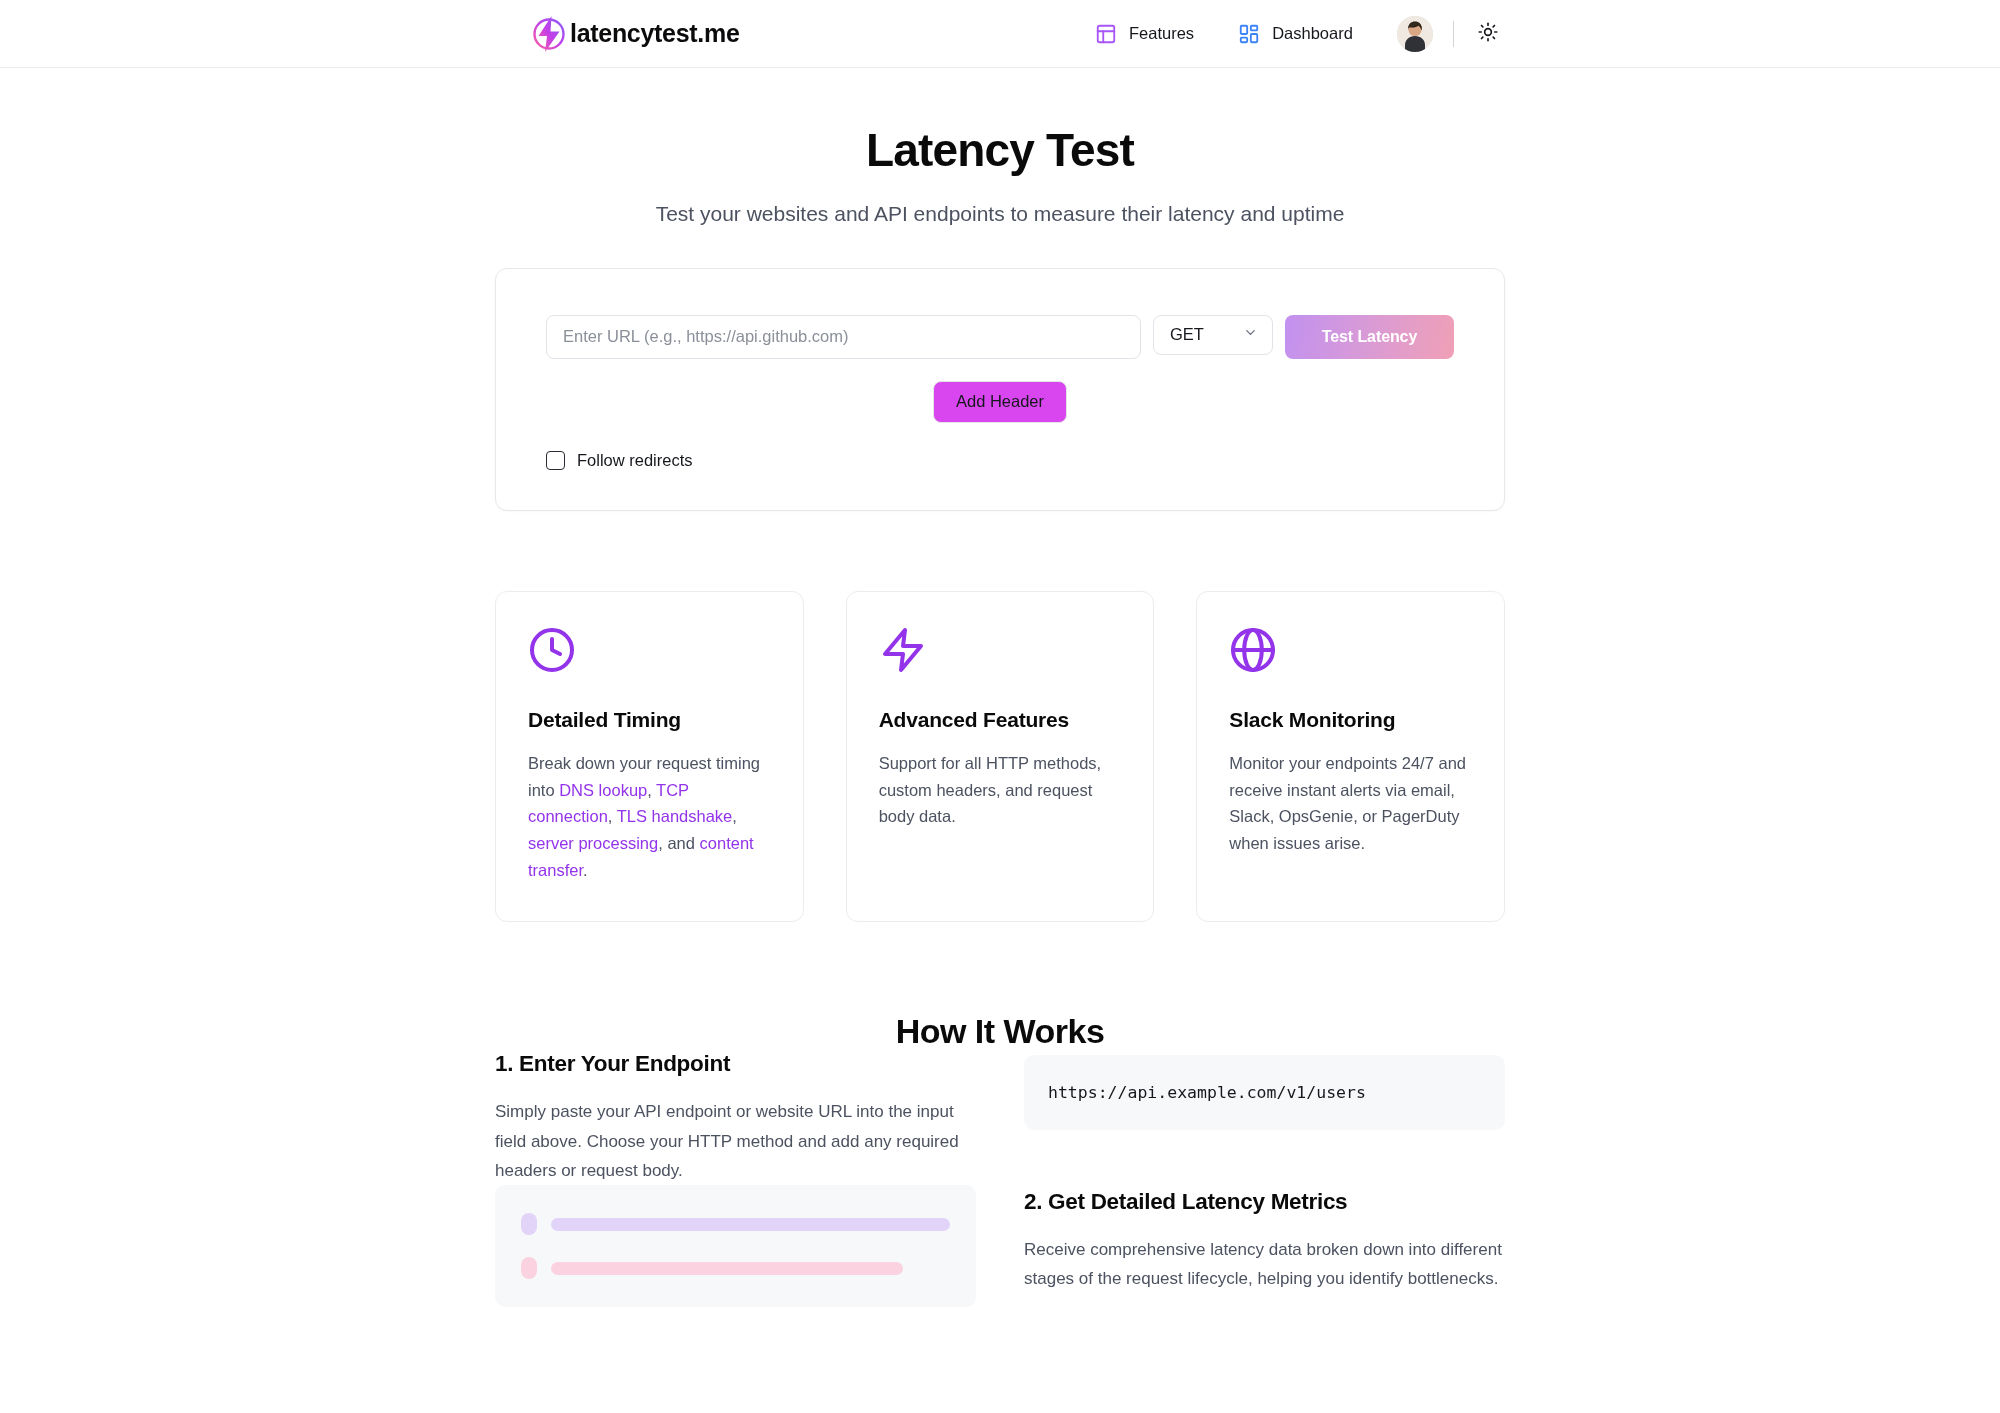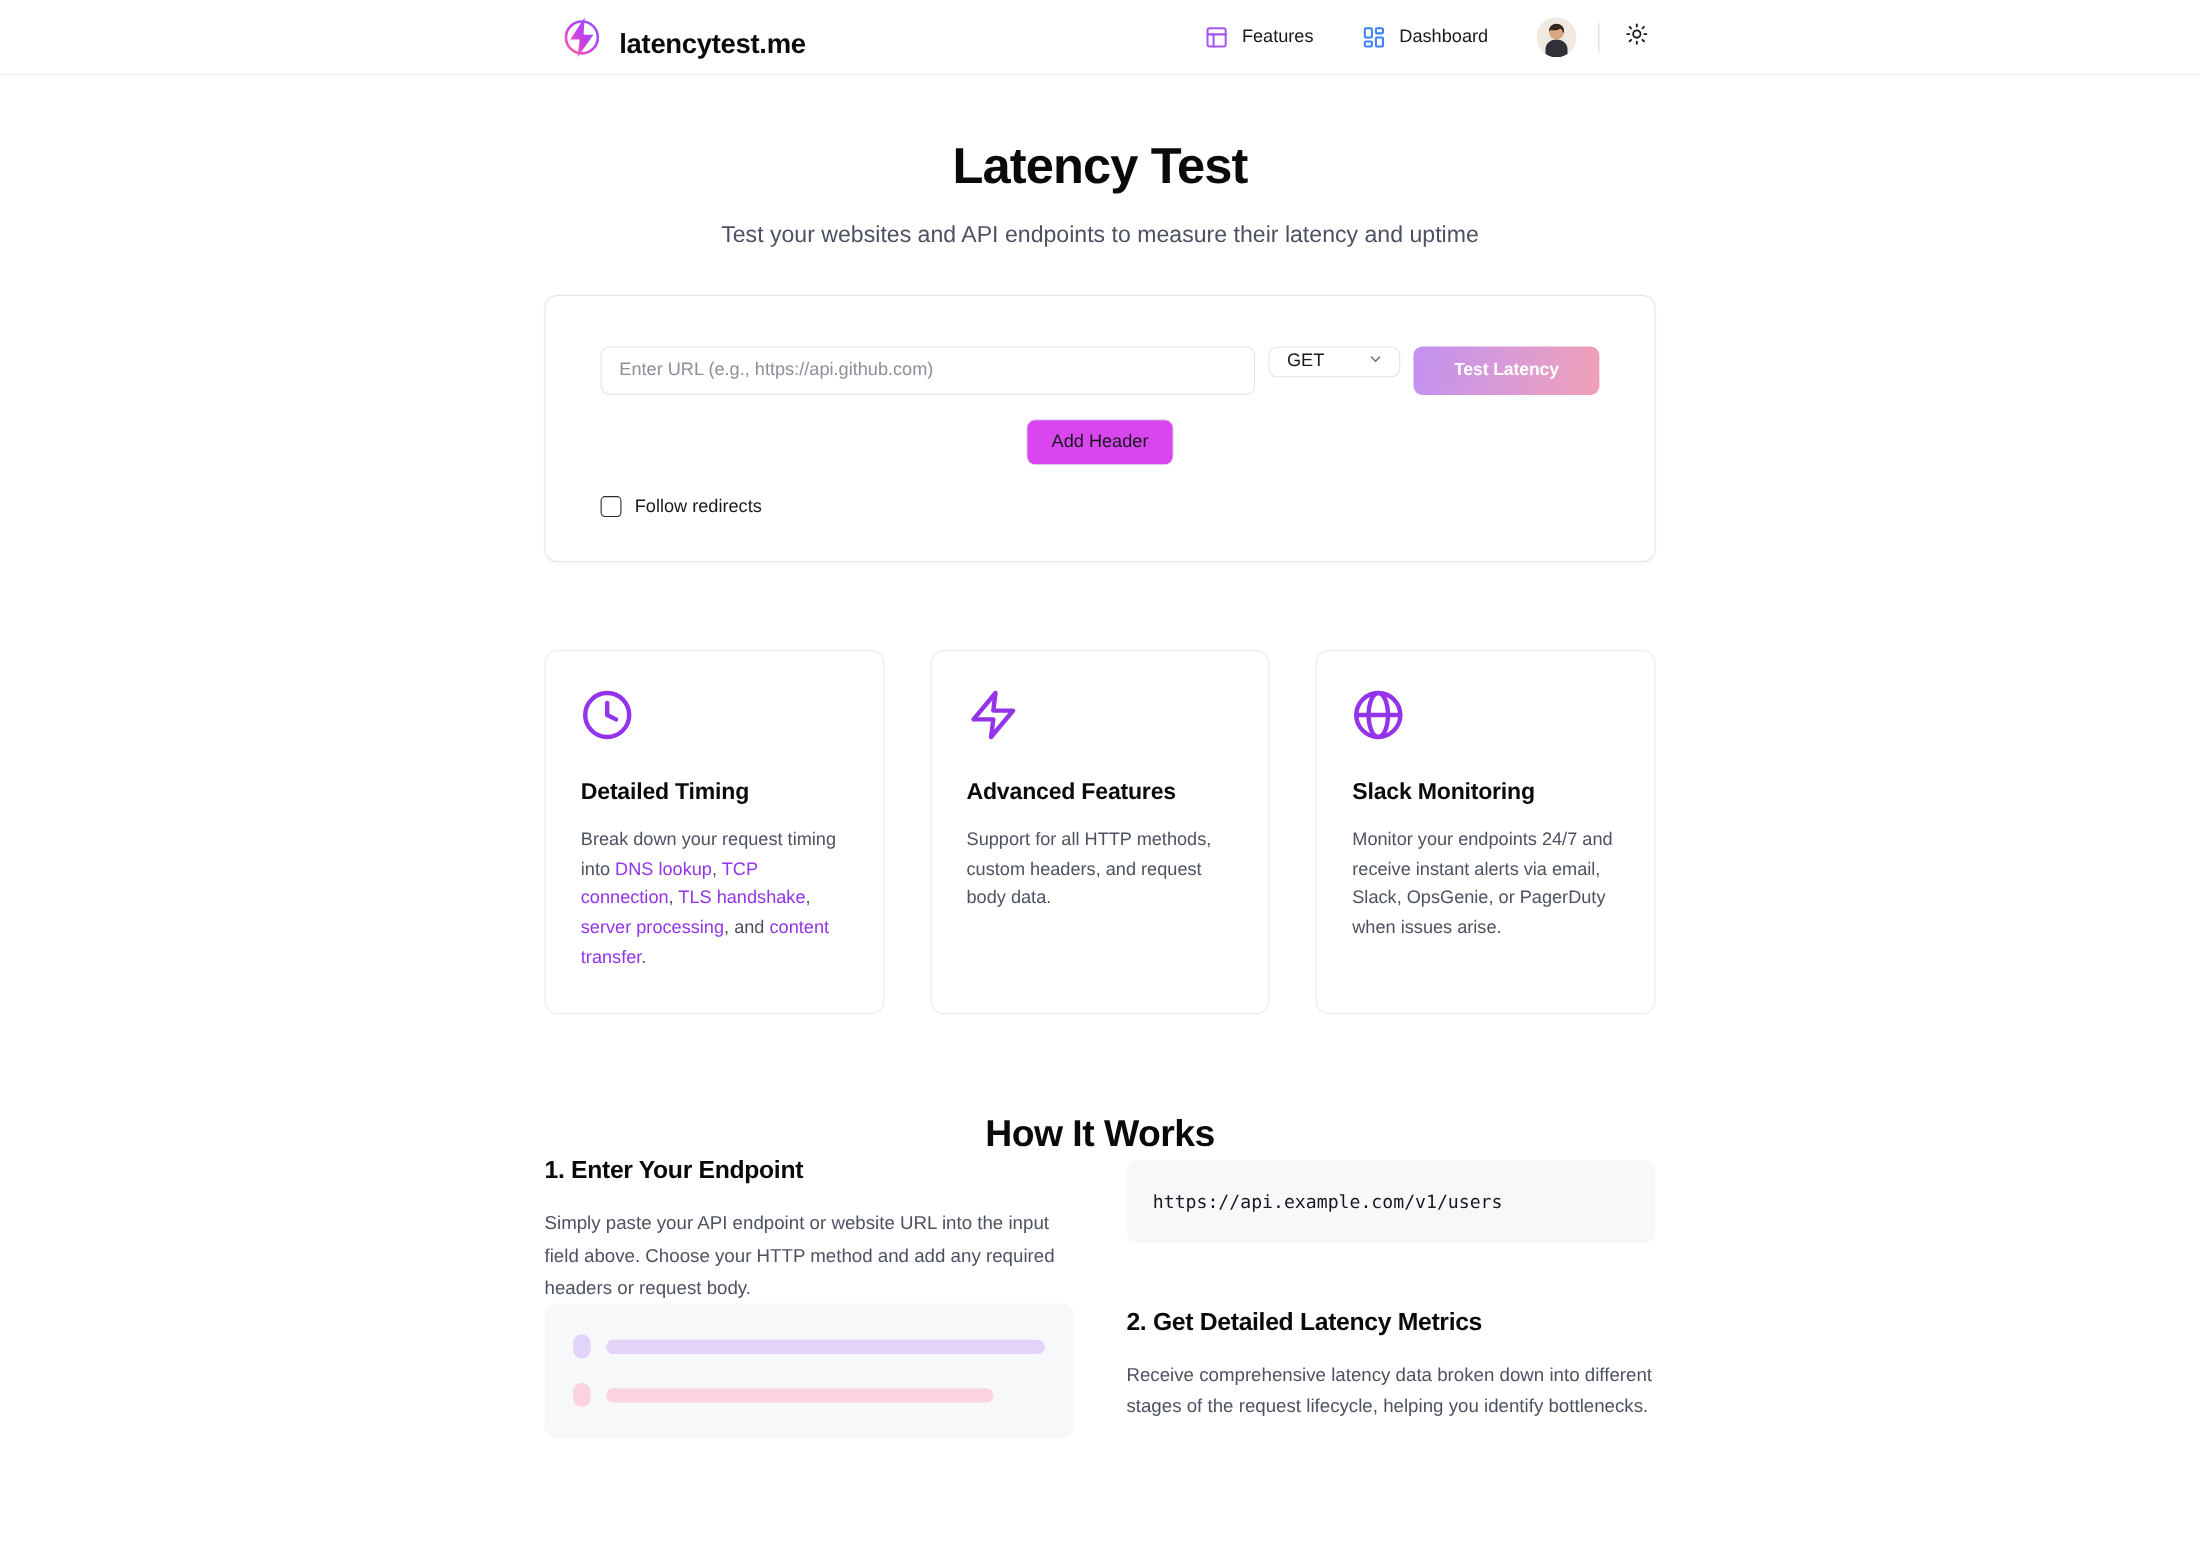--- a/index.html
+++ b/index.html
@@ -17,24 +17,23 @@
     height: 68px;
     width: 100%;
     background: #ffffff;
     border-bottom: 1px solid #ececec;
     display: flex;
     align-items: center;
     position: relative;
   }
   .brand {
     position: absolute;
-    left: 508px;
-    display: flex;
-    align-items: flex-end;
-    gap: 13px;
+    left: 528px;
+    display: flex;
+    align-items: center;
   }
   .brand-logo { width: 42px; height: 42px; display: block; }
   .brand-name {
     font-size: 25px;
     font-weight: bold;
     color: #0b0b0d;
     letter-spacing: -0.3px;
   }
   .header-nav {
     position: absolute;
@@ -116,21 +115,21 @@
     padding: 0 16px;
     font-size: 16.5px;
     color: #16181d;
     font-family: "Liberation Sans", sans-serif;
     background: #fff;
     outline: none;
   }
   .url-input::placeholder { color: #8b8f99; }
   .method-select {
     width: 120px;
-    height: 28px;
+    height: 40px;
     border: 1px solid #e2e3e8;
     border-radius: 8px;
     background: #fff;
     display: flex;
     align-items: center;
     justify-content: space-between;
     padding: 0 14px 0 16px;
     cursor: pointer;
   }
   .method-value { font-size: 16.5px; color: #16181d; font-weight: 500; }

